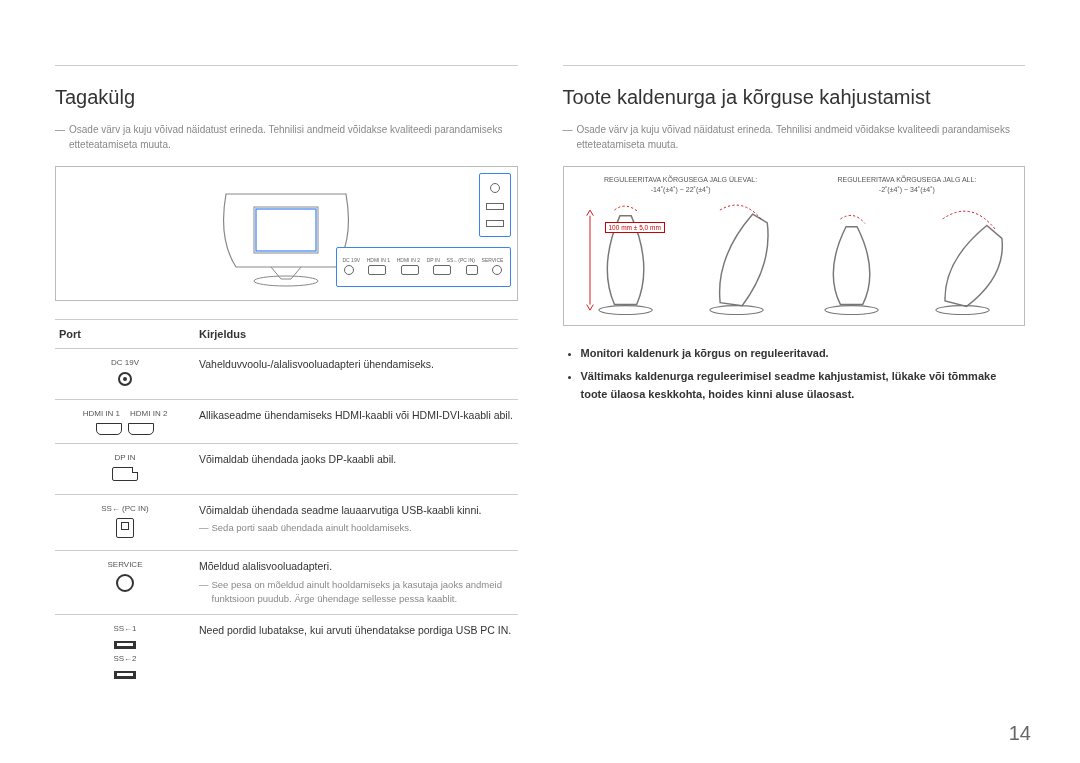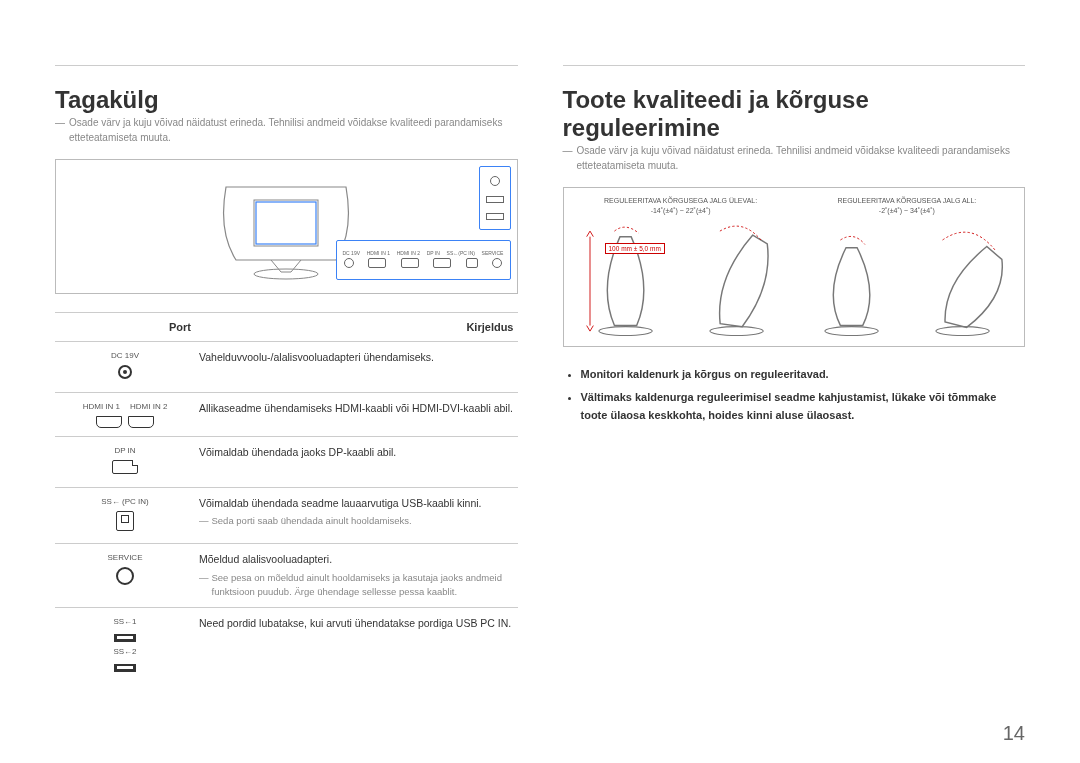--- a/index.html
+++ b/index.html
@@ -16,23 +16,23 @@
     display: flex;
     gap: 45px;
     margin-top: 35px;
   }
   .col { flex: 1; }
   .rule {
     border-top: 1px solid #ccc;
     margin-bottom: 20px;
   }
   h1 {
-    font-size: 24px;
-    font-weight: 700;
-    margin-bottom: 2px;
+    font-size: 20px;
+    font-weight: 400;
+    margin-bottom: 14px;
   }
   .note-line {
     display: flex;
     align-items: flex-start;
     gap: 4px;
     font-size: 10px;
     color: #888;
     line-height: 1.45;
     margin-bottom: 14px;
   }
@@ -77,21 +77,21 @@
     display: flex;
     flex-direction: column;
     align-items: center;
     justify-content: space-around;
     padding: 4px;
   }
   .usb-slot { width: 18px; height: 7px; border: 1px solid #666; }
   .hp-circle { width: 10px; height: 10px; border: 1px solid #666; border-radius: 50%; }
   table.port-table { width: 100%; border-collapse: collapse; font-size: 10.5px; }
   table.port-table th {
-    text-align: right;
+    text-align: left;
     font-weight: 700;
     font-size: 11px;
     border-top: 1px solid #ccc;
     border-bottom: 1px solid #ccc;
     padding: 8px 4px;
   }
   table.port-table td {
     border-bottom: 1px solid #ccc;
     padding: 8px 4px;
     vertical-align: top;
@@ -126,21 +126,21 @@
   }
   .tilt-group { flex:1; display:flex; flex-direction:column; }
   .tilt-caption { font-size: 7px; text-align:center; color:#555; line-height:1.4; min-height:22px;}
   .tilt-row { flex:1; display:flex; }
   .tilt-cell { flex:1; position:relative; }
   ul.bullets { list-style: disc; padding-left: 18px; font-size: 11px; line-height: 1.7; font-weight: bold; }
   ul.bullets li { margin-bottom: 4px; }
   .page-num {
     position: absolute;
     bottom: 18px;
-    right: 55px;
+    right: 49px;
     font-size: 20px;
     color: #666;
   }
   .height-label {
     position:absolute;
     font-size:6.5px;
     color:#c00;
     left:35px;
     top:25px;
     border:0.5px solid #c00;
@@ -263,21 +263,21 @@
             <span class="usb-a"></span>
           </td>
           <td style="border-bottom:none">Need pordid lubatakse, kui arvuti ühendatakse pordiga USB PC IN.</td>
         </tr>
       </tbody>
     </table>
   </div>
 
   <div class="col">
     <div class="rule"></div>
-    <h1>Toote kvaliteedi ja kõrguse reguleerimine</h1>
+    <h1>Toote kaldenurga ja kõrguse kahjustamist</h1>
     <div class="note-line">
       <span class="dash">―</span>
       <span>Osade värv ja kuju võivad näidatust erineda. Tehnilisi andmeid võidakse kvaliteedi parandamiseks etteteatamiseta muuta.</span>
     </div>
 
     <div class="diagram-tilt">
       <div class="tilt-group">
         <div class="tilt-caption" style="white-space:pre-line">REGULEERITAVA KÕRGUSEGA JALG ÜLEVAL:
 -14˚(±4˚) ~ 22˚(±4˚)</div>
         <div class="tilt-row">

